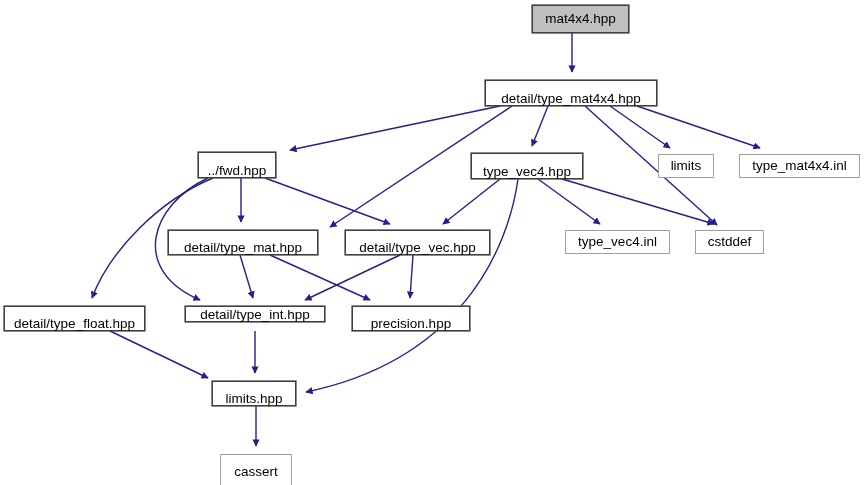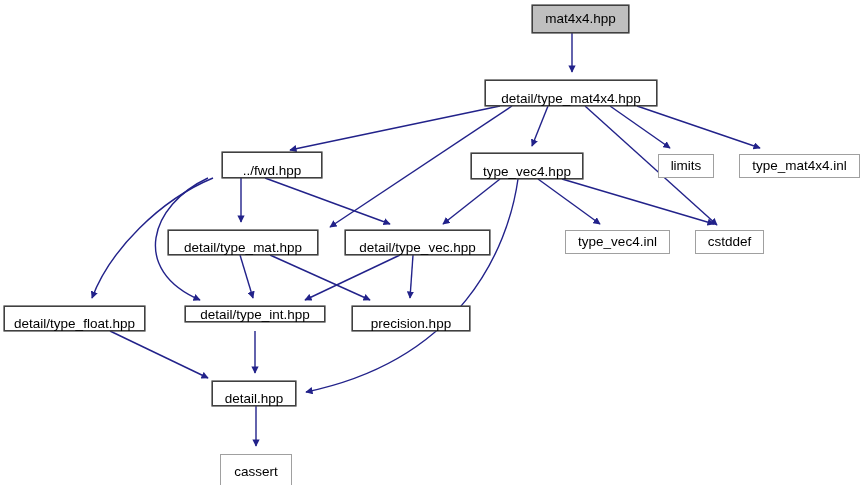--- a/index.html
+++ b/index.html
@@ -93,21 +93,21 @@
       </g>
   </svg>
 
   <div id="node-layer">
       <div class="node root" style="left: 524px; top: 5px; width: 97px; height: 28px;">
         <span class="node-label">mat4x4.hpp</span>
       </div>
       <div class="node hpp" style="left: 485px; top: 80px; width: 172px; height: 26px;">
         <span class="node-label">detail/type_mat4x4.hpp</span>
       </div>
-      <div class="node hpp" style="left: 222px; top: 152px; width: 100px; height: 26px;">
+      <div class="node hpp" style="left: 198px; top: 152px; width: 78px; height: 26px;">
         <span class="node-label">../fwd.hpp</span>
       </div>
       <div class="node hpp" style="left: 471px; top: 153px; width: 112px; height: 26px;">
         <span class="node-label">type_vec4.hpp</span>
       </div>
       <div class="node leaf" style="left: 658px; top: 154px; width: 56px; height: 24px; align-items: center;">
         <span class="node-label">limits</span>
       </div>
       <div class="node leaf" style="left: 739px; top: 154px; width: 121px; height: 24px;">
         <span class="node-label">type_mat4x4.inl</span>
@@ -127,20 +127,20 @@
       <div class="node hpp" style="left: 4px; top: 306px; width: 141px; height: 25px;">
         <span class="node-label">detail/type_float.hpp</span>
       </div>
       <div class="node hpp" style="left: 185px; top: 306px; width: 140px; height: 16px;">
         <span class="node-label">detail/type_int.hpp</span>
       </div>
       <div class="node hpp" style="left: 352px; top: 306px; width: 118px; height: 25px;">
         <span class="node-label">precision.hpp</span>
       </div>
       <div class="node hpp" style="left: 212px; top: 381px; width: 84px; height: 25px;">
-        <span class="node-label">detail.hpp</span>
+        <span class="node-label">limits.hpp</span>
       </div>
       <div class="node leaf" style="left: 220px; top: 454px; width: 72px; height: 36px;">
         <span class="node-label">cassert</span>
       </div>
     </div>
 
 </div>
 
 </body></html>

